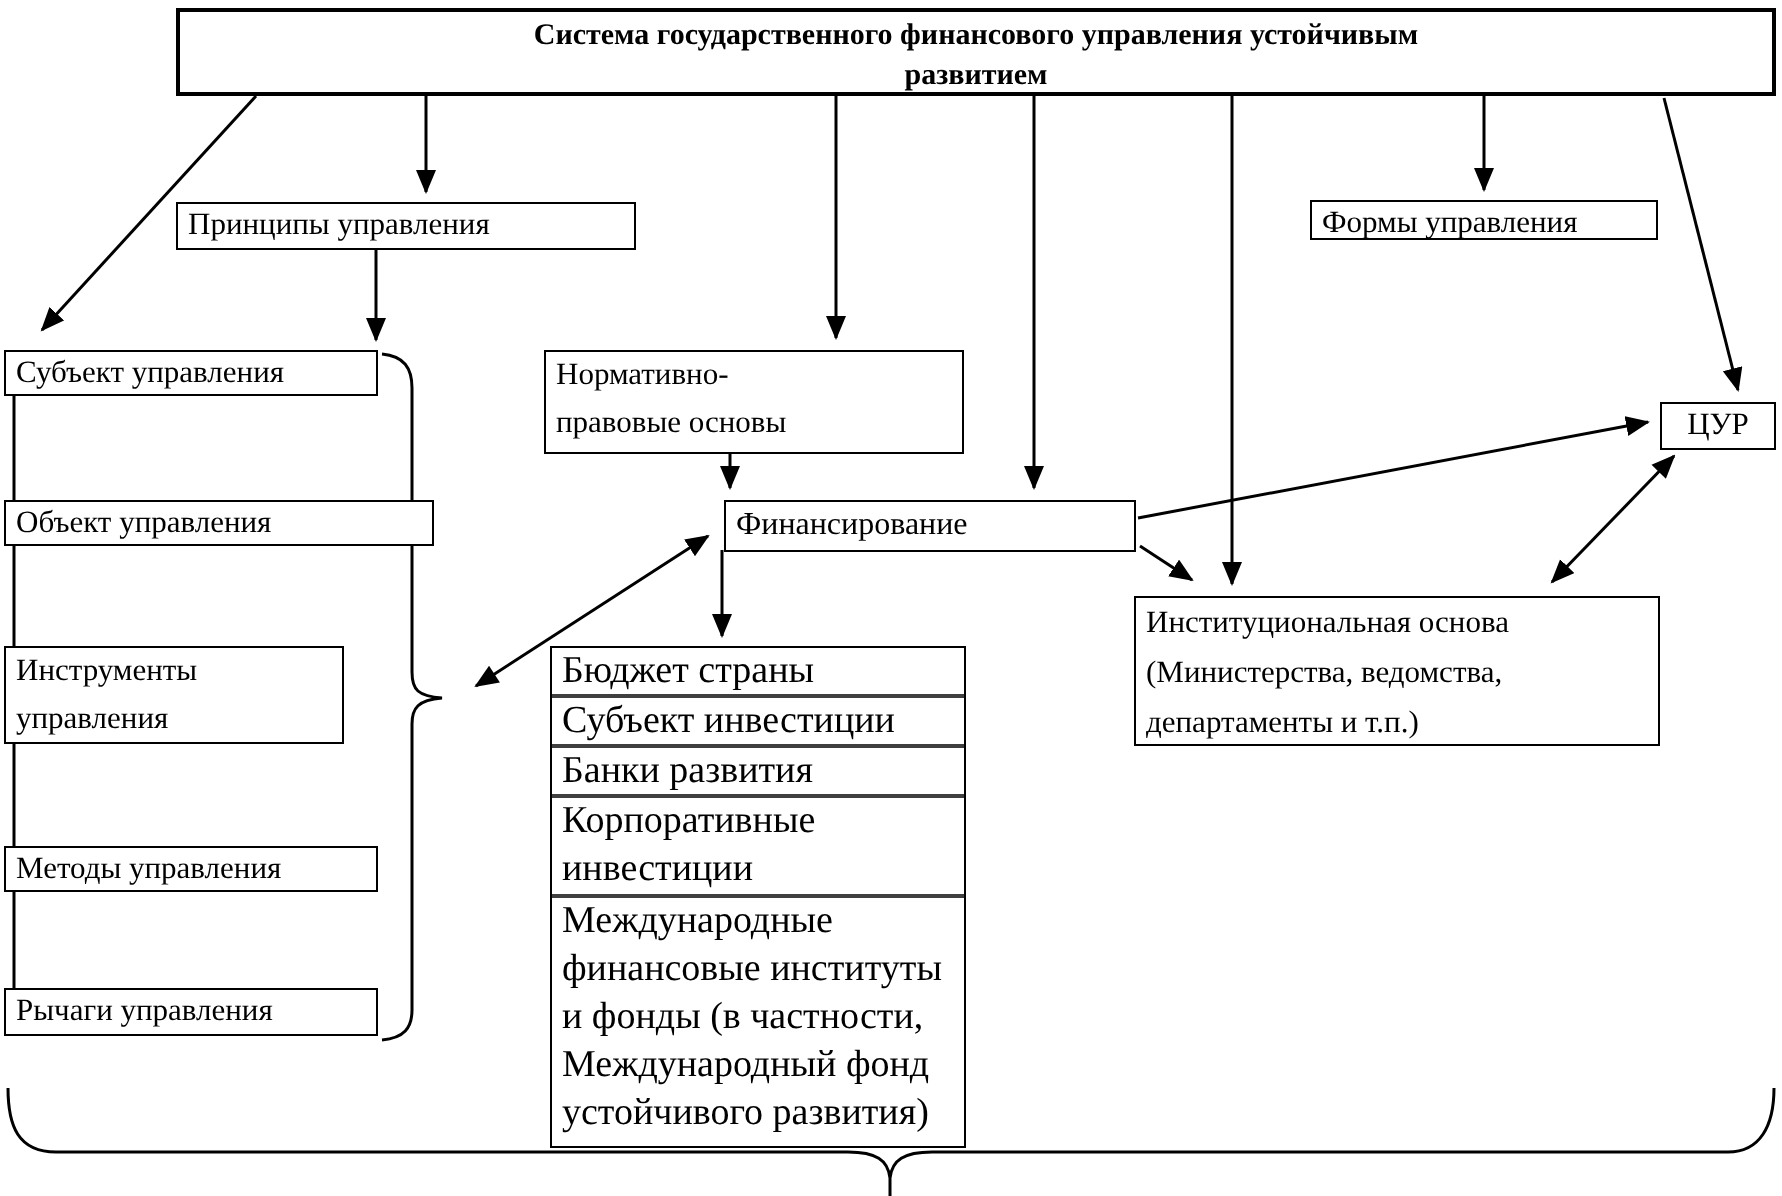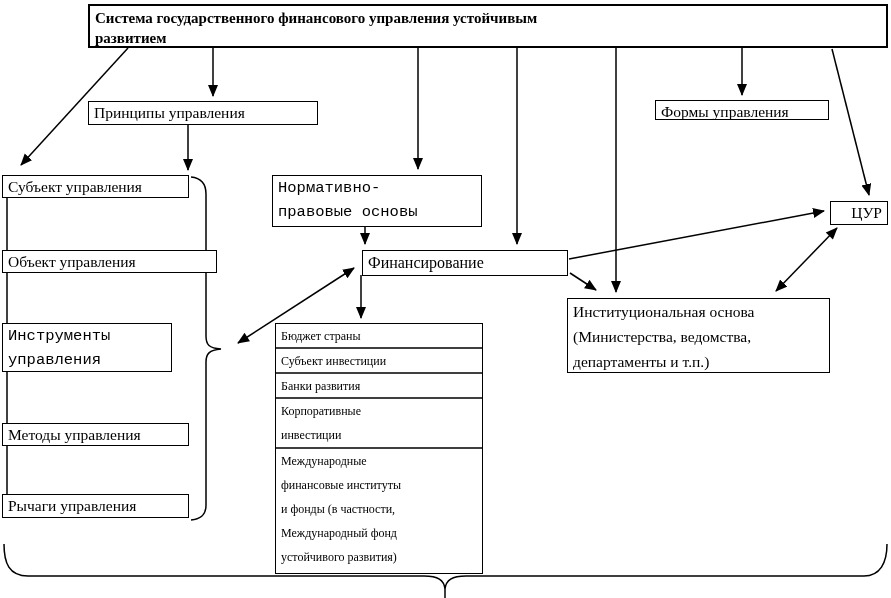--- a/index.html
+++ b/index.html
@@ -7,30 +7,30 @@
     position:relative; width:891px; height:598px; background:#ffffff;
     font-family:"Liberation Serif", serif; color:#000; overflow:hidden;
   }
   svg.wires { position:absolute; left:0; top:0; z-index:1; }
   .box {
     position:absolute; box-sizing:border-box; background:#ffffff;
     border:1.6px solid #000; padding:0 5px; font-size:15.5px;
     line-height:22px; white-space:pre-line; z-index:2; color:#000;
   }
   .box.title {
-    font-weight:bold; font-size:15px; line-height:20px;
+    text-align:center; font-weight:bold; font-size:15px; line-height:20px;
     padding-top:2px; border-width:2px;
   }
-  .box.two-line   { line-height:24px;font-family:Liberation Mono, monospace; }
+  .box.two-line   { line-height:24px; }
   .box.three-line { line-height:25px; }
-  .box.center     { text-align:right; }
+  .box.center     { text-align:center; }
   .table { position:absolute; box-sizing:border-box; background:#fff;
            border:1.6px solid #000; z-index:2; }
   .frow {
-    box-sizing:border-box; padding:0 5px; font-size:12px; line-height:24px;
+    box-sizing:border-box; padding:0 5px; font-size:19px; line-height:24px;
     white-space:pre-line; border-bottom:2px solid #3f3f3f; color:#000;
   }
   .frow:last-child { border-bottom:none;font-family:Liberation Serif, serif; }
 </style>
 </head>
 <body>
 
 <div class="canvas">
 
   <svg class="wires" width="891" height="598" viewBox="0 0 891 598">

